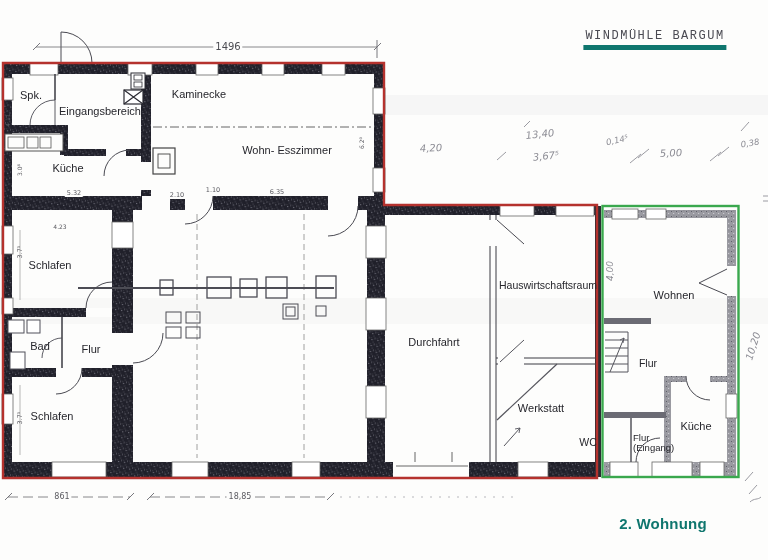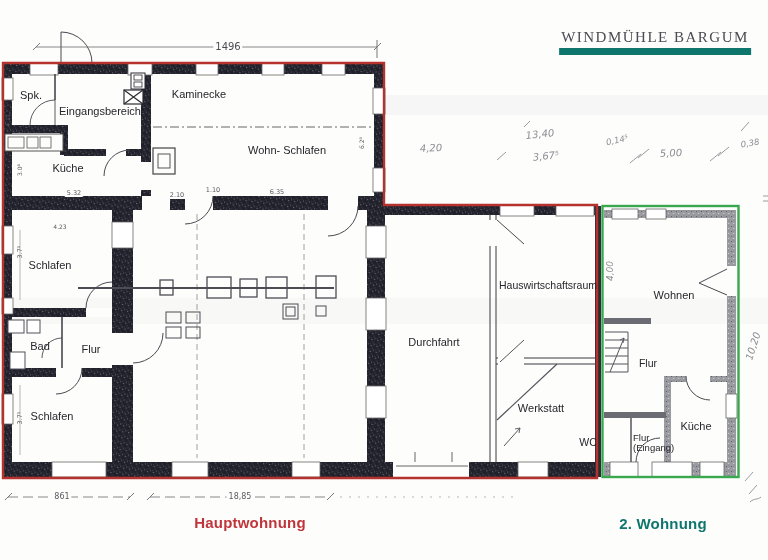--- a/index.html
+++ b/index.html
@@ -18,22 +18,22 @@
   .dimbig{font-size:10px;color:#4c4c52;}
   
   .hw{position:absolute;color:#8d8d95;font-size:10px;font-style:italic;
       font-family:"DejaVu Sans",sans-serif;white-space:nowrap;}
   
   .legend{position:absolute;transform:translate(-50%,-50%);font-weight:bold;font-size:15px;
           letter-spacing:.2px;}
   .legend.main{color:#c0353b;}
   .legend.second{color:#0f766e;}
   
-  .title{position:absolute;transform:translate(-50%,0);font-family:Liberation Serif, serif;
-         font-size:15px;letter-spacing:1.5px;color:#4a4a52;border-bottom:7px solid #0f766e;
+  .title{position:absolute;transform:translate(-50%,0);font-family:Liberation Mono, monospace;
+         font-size:12px;letter-spacing:1.5px;color:#4a4a52;border-bottom:5px solid #0f766e;
          padding:0 2px 2px 2px;white-space:nowrap;}
   svg{position:absolute;left:0;top:0;}
 </style>
 </head>
 <body>
 
 <div id="stage">
 
   <div class="band" style="left:380px;top:95px;width:388px;height:20px;background:rgba(120,120,130,.05)"></div>
   <div class="band" style="left:0;top:298px;width:768px;height:26px;background:rgba(120,120,130,.04)"></div>
@@ -236,21 +236,21 @@
       <path d="M763,196 H768 M763,201 H768"></path>
     </g>
   </svg>
 
   <div class="title" style="left:655px;top:29px">WINDMÜHLE BARGUM</div>
 
   <div class="lbl" style="left:31px;top:96px">Spk.</div>
   <div class="lbl" style="left:100px;top:112px">Eingangsbereich</div>
   <div class="lbl" style="left:199px;top:95px">Kaminecke</div>
   <div class="lbl" style="left:68px;top:169px">Küche</div>
-  <div class="lbl" style="left:287px;top:151px">Wohn- Schlafen</div>
+  <div class="lbl" style="left:287px;top:151px">Wohn- Esszimmer</div>
   <div class="lbl" style="left:50px;top:266px">Schlafen</div>
   <div class="lbl" style="left:40px;top:347px">Bad</div>
   <div class="lbl" style="left:91px;top:350px">Flur</div>
   <div class="lbl" style="left:52px;top:417px">Schlafen</div>
   <div class="lbl" style="left:434px;top:343px">Durchfahrt</div>
   <div class="lbl s10" style="left:548px;top:286px">Hauswirtschaftsraum</div>
   <div class="lbl" style="left:541px;top:409px">Werkstatt</div>
   <div class="lbl" style="left:674px;top:296px">Wohnen</div>
   <div class="lbl s10" style="left:648px;top:364px">Flur</div>
   <div class="lbl s10" style="left:588px;top:443px">WC</div>
@@ -276,15 +276,14 @@
 
   <div class="hw" style="left:431px;top:148px;transform:translate(-50%,-50%) rotate(-3deg)">4,20</div>
   <div class="hw" style="left:540px;top:134px;transform:translate(-50%,-50%) rotate(-6deg)">13,40</div>
   <div class="hw" style="left:546px;top:156px;transform:translate(-50%,-50%) rotate(-6deg)">3,67⁵</div>
   <div class="hw" style="left:617px;top:140px;font-size:8.5px;transform:translate(-50%,-50%) rotate(-12deg)">0,14⁵</div>
   <div class="hw" style="left:671px;top:153px;transform:translate(-50%,-50%) rotate(-3deg)">5,00</div>
   <div class="hw" style="left:750px;top:143px;font-size:8.5px;transform:translate(-50%,-50%) rotate(-10deg)">0,38</div>
   <div class="hw" style="left:610px;top:271px;font-size:9px;transform:translate(-50%,-50%) rotate(-90deg)">4,00</div>
   <div class="hw" style="left:753px;top:346px;transform:translate(-50%,-50%) rotate(-72deg)">10,20</div>
 
-  <div class="legend main" style="left:250px;top:522px">Hauptwohnung</div>
   <div class="legend second" style="left:663px;top:523px">2. Wohnung</div>
 </div>
 
 </body></html>

